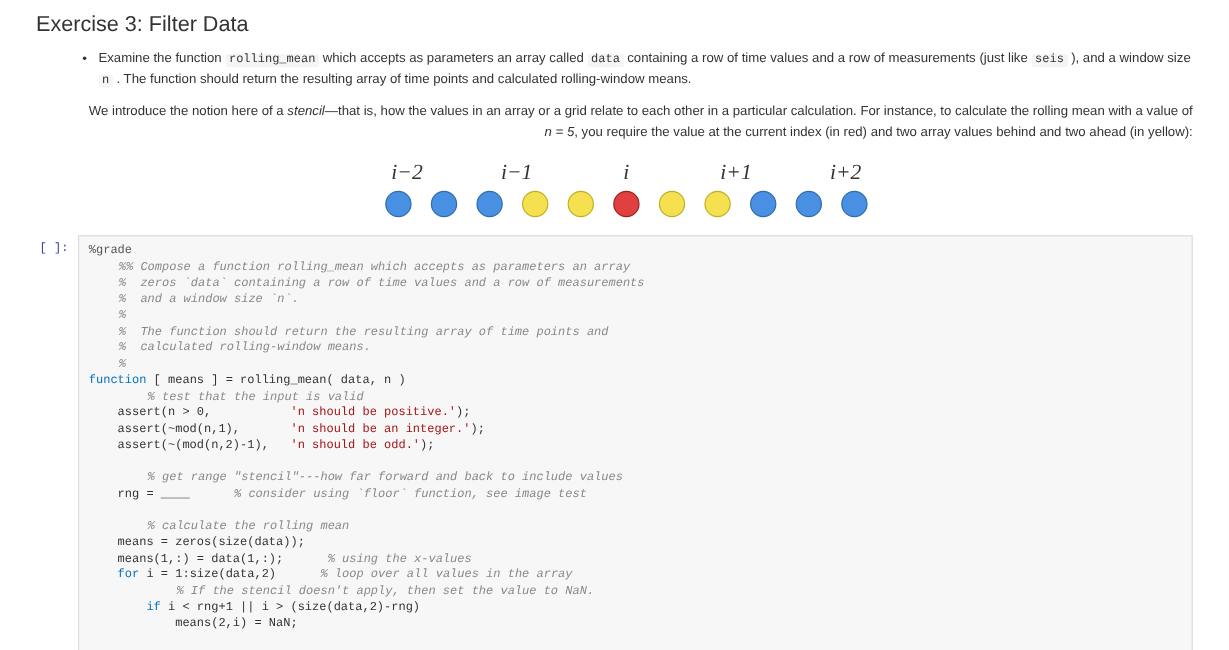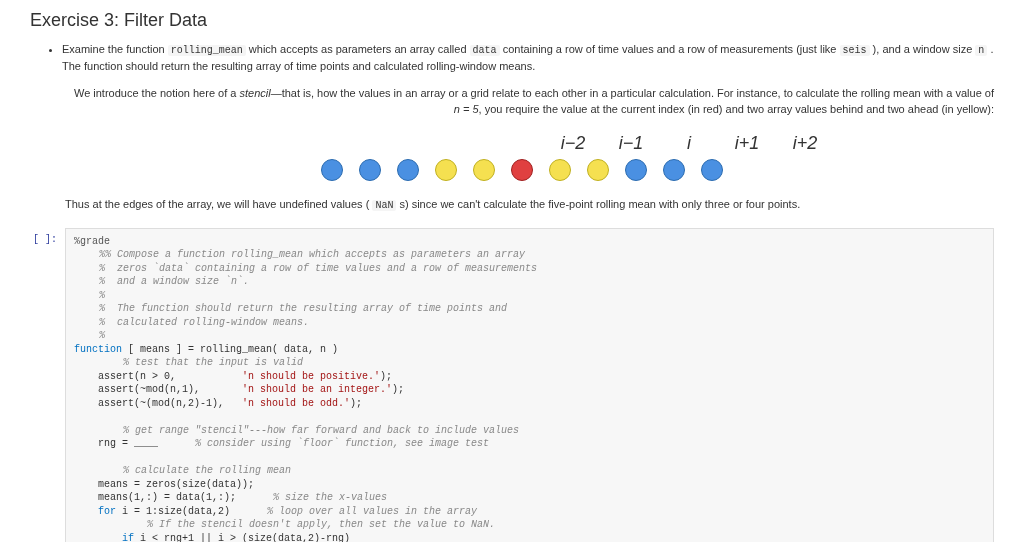--- a/index.html
+++ b/index.html
@@ -1,24 +1,24 @@
 <!DOCTYPE html>
 <html><head>
 <meta charset="utf-8">
 <style>
 * { margin: 0; padding: 0; box-sizing: border-box; }
 body { font-family: -apple-system, BlinkMacSystemFont, "Segoe UI", Helvetica, Arial, sans-serif; background: #fff; color: #333; font-size: 11px; padding: 10px 30px; }
 h2 { font-size: 18px; font-weight: normal; margin-bottom: 10px; }
 .content { margin-left: 20px; }
-ul { list-style: disc; margin-left: 12px; margin-bottom: 10px; }
+ul { list-style: disc; margin-left: 32px; margin-bottom: 10px; }
 li { line-height: 1.5; }
 p { line-height: 1.5; margin-bottom: 8px; }
 .code-inline { font-family: "Courier New", monospace; background: #f5f5f5; padding: 0 3px; border-radius: 2px; font-size: 10px; }
 .stencil-diagram { text-align: center; margin: 15px 0; }
-.stencil-labels { display: flex; justify-content: flex-end; gap: 28px; font-family: Liberation Sans, sans-serif; font-style: italic; font-size: 18px; margin-bottom: 5px; }
+.stencil-labels { display: flex; justify-content: space-between; gap: 28px; font-family: Liberation Serif, serif; font-style: italic; font-size: 18px; margin-bottom: 5px; }
 .stencil-labels span { width: 30px; text-align: center; }
 .circles { display: flex; justify-content: center; gap: 16px; }
 .circle { width: 22px; height: 22px; border-radius: 50%; border: 1px solid #666; }
 .blue { background: #4a90e2; border-color: #2c6cb0; }
 .yellow { background: #f5e050; border-color: #c0b020; }
 .red { background: #e04040; border-color: #a02020; }
 .cell-wrapper { display: flex; margin-top: 15px; font-family: "Courier New", Consolas, monospace; font-size: 10px; }
 .prompt { width: 35px; color: #303f9f; text-align: right; padding-right: 8px; padding-top: 6px; flex-shrink: 0; }
 .code-cell { flex: 1; background: #f7f7f7; border: 1px solid #ddd; padding: 6px 8px; line-height: 1.35; white-space: pre; overflow-x: auto; color: #333; }
 .c-comment { color: #888; font-style: italic; margin-left: 25px; }
@@ -64,23 +64,20 @@
       <div class="circle yellow"></div>
       <div class="circle red"></div>
       <div class="circle yellow"></div>
       <div class="circle yellow"></div>
       <div class="circle blue"></div>
       <div class="circle blue"></div>
       <div class="circle blue"></div>
     </div>
   </div>
 
-  <p style="margin-left:15px;">
-    <span>Thus at the edges of the array, we will have undefined values ( </span><span class="code-inline">NaN</span><span> s) since we can't calculate the five-point rolling mean with only three or four points.</span>
-  </p>
 </div>
 
 <div class="cell-wrapper">
   <div class="prompt">[ ]:</div>
   <div class="code-cell"><span class="c-magic">%grade</span>
 <span class="c-comment">%% Compose a function rolling_mean which accepts as parameters an array</span>
 <span class="c-comment">%  zeros `data` containing a row of time values and a row of measurements</span>
 <span class="c-comment">%  and a window size `n`.</span>
 <span class="c-comment">%</span>
 <span class="c-comment">%  The function should return the resulting array of time points and</span>
@@ -90,21 +87,21 @@
 <span class="c-comment">    % test that the input is valid</span>
 <span>    assert(n &gt; 0,           </span><span class="c-string">'n should be positive.'</span><span>);</span>
 <span>    assert(~mod(n,1),       </span><span class="c-string">'n should be an integer.'</span><span>);</span>
 <span>    assert(~(mod(n,2)-1),   </span><span class="c-string">'n should be odd.'</span><span>);</span>
 
 <span class="c-comment">    % get range "stencil"---how far forward and back to include values</span>
 <span>    rng = ____  </span><span class="c-comment">% consider using `floor` function, see image test</span>
 
 <span class="c-comment">    % calculate the rolling mean</span>
 <span>    means = zeros(size(data));</span>
-<span>    means(1,:) = data(1,:);  </span><span class="c-comment">% size the x-values</span>
+<span>    means(1,:) = data(1,:);  </span><span class="c-comment">% using the x-values</span>
 <span class="c-keyword">    for</span><span> i = 1:size(data,2)  </span><span class="c-comment">% loop over all values in the array</span>
 <span class="c-comment">        % If the stencil doesn't apply, then set the value to NaN.</span>
 <span class="c-keyword">        if</span><span> i &lt; rng+1 || i &gt; (size(data,2)-rng)</span>
 <span>            means(2,i) = NaN;</span>
 
 
 
 
 
 

